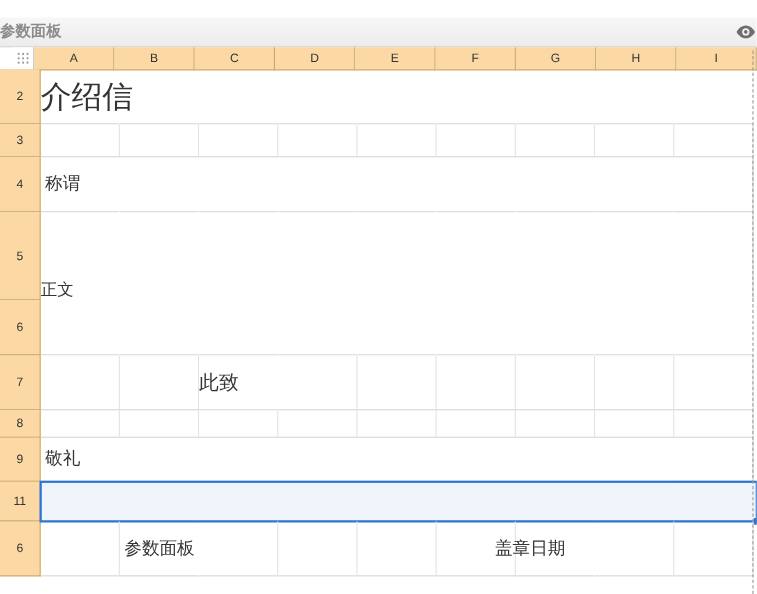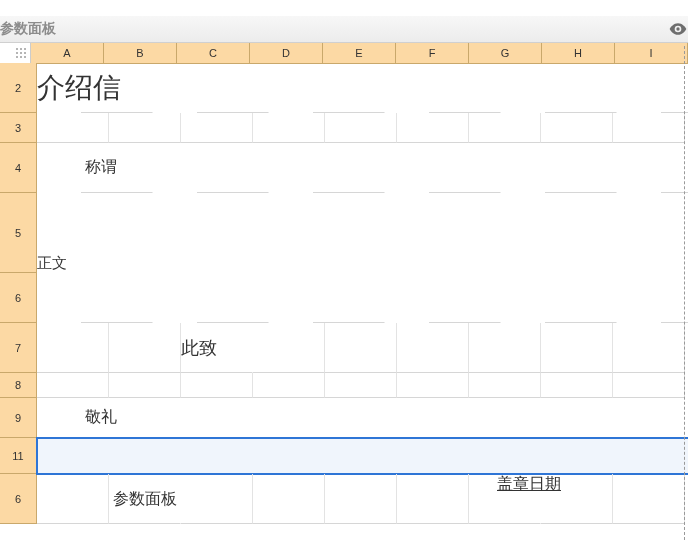--- a/index.html
+++ b/index.html
@@ -35,21 +35,21 @@
   .r10{height:36px;}
   .r11{height:50px;}
   
   .big-title{font-size:28px;font-family:"SimSun",serif;justify-content:center;width:100%;}
   .label{font-size:16px;font-family:"SimSun",serif;padding-left:4px;}
   .center-txt{font-size:15px;font-family:Liberation Sans, sans-serif;justify-content:center;width:100%;}
   
   .selection{position:absolute;border:2px solid #2e75d6;background:rgba(60,130,220,0.08);pointer-events:none;box-sizing:border-box;}
   .sel-handle{position:absolute;width:6px;height:6px;background:#2e75d6;pointer-events:none;}
   
-  .no-vert .cell{border-right-color:transparent;margin-left:44px;}
+  .no-vert .cell{border-right-color:transparent;}
   .no-vert .cell:last-child{border-right:1px solid #d6d6d6;}
   
   .faint .cell{border-right:1px solid #e3e3e3;border-bottom:1px solid #d6d6d6;}
 </style>
 </head>
 <body>
 <div class="wrapper">
 
 <div class="param-bar">
   <span class="title">参数面板</span>
@@ -249,21 +249,21 @@
       <div class="cell"></div>
       <div class="cell"></div>
           <div class="cell"></div>
           <div class="cell"></div>
       <div class="cell" style="border-right-color:transparent;"></div>
       <div class="cell"></div>
           <div class="cell"></div>
       <div style="position:absolute;left:72px;width:144px;top:0;bottom:0;display:flex;align-items:center;padding-left:4px;">
         <span style="font-size:16px;font-family:SimSun,serif;">参数面板</span>
       </div>
-      <div style="position:absolute;left:456px;width:144px;top:0;bottom:0;display:flex;align-items:flex-start;padding-left:4px;text-decoration:underline;">
+      <div style="position:absolute;left:409px;width:144px;top:0;bottom:0;display:flex;align-items:center;padding-left:4px;">
         <span style="font-size:16px;font-family:SimSun,serif;">盖章日期</span>
       </div>
     </div>
   </div>
 
 </div>
 
 <div class="sheet-edge"></div>
 
 </div>

